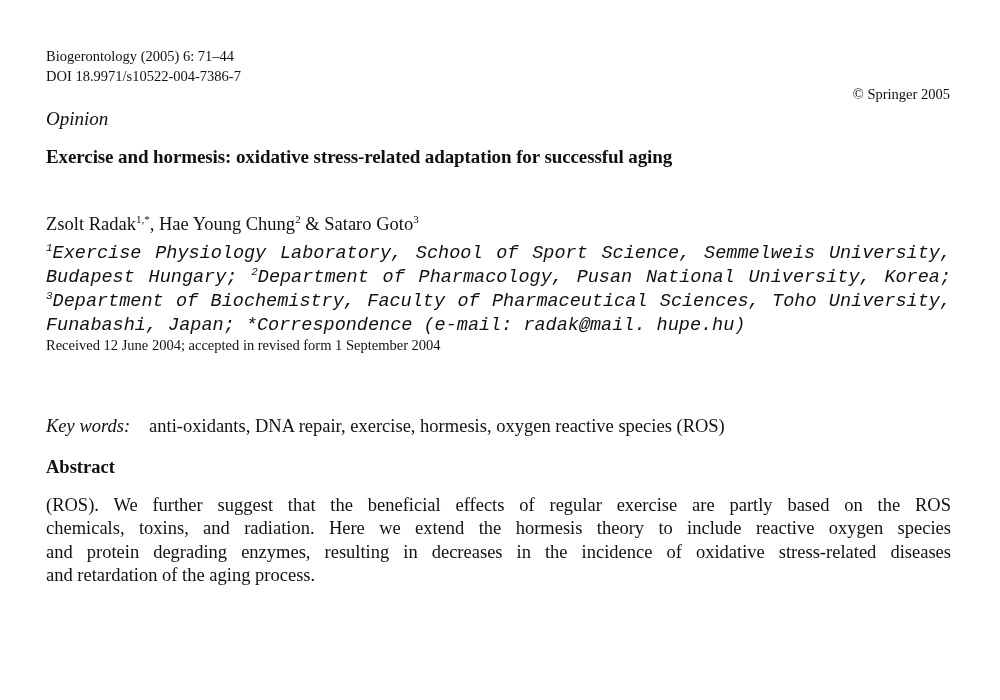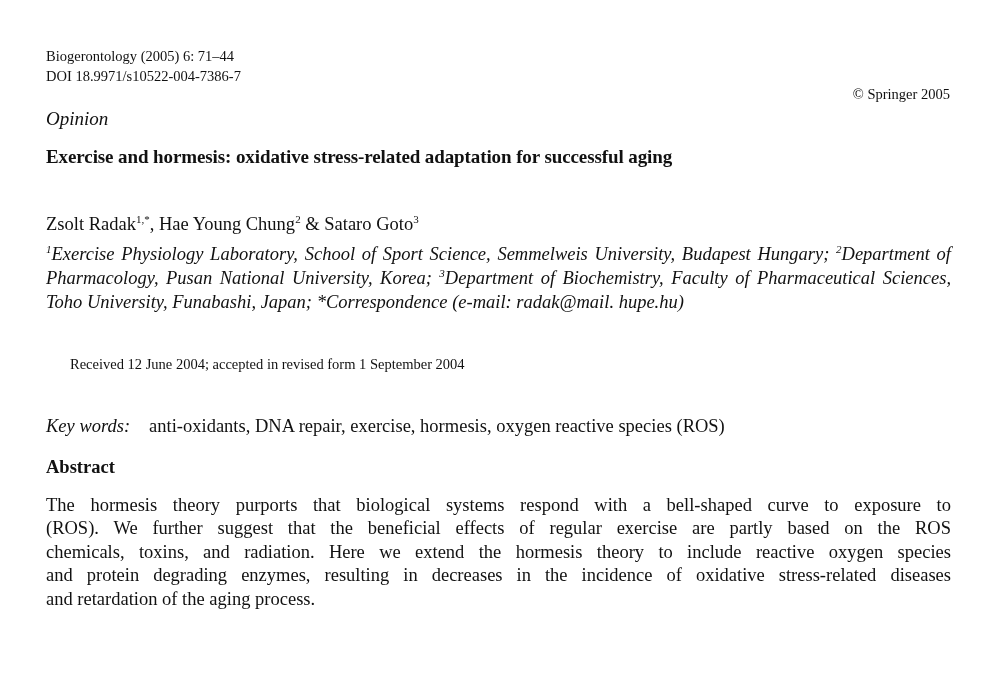--- a/index.html
+++ b/index.html
@@ -6,22 +6,22 @@
   body { width: 1000px; height: 700px; background: #ffffff; color: #111; font-family: "Liberation Serif", "DejaVu Serif", serif; position: relative; overflow: hidden; }
   .abs { position: absolute; }
   .small { font-size: 14.5px; line-height: 20px; }
   #journal { left: 46px; top: 46px; }
   #doi { left: 46px; top: 66px; }
   #copyright { right: 50px; top: 58px; margin-top: 26px; }
   #type { left: 46px; top: 108px; font-style: italic; font-size: 19px; }
   #title { left: 46px; top: 146px; font-weight: bold; font-size: 19px; white-space: nowrap; letter-spacing: -0.1px; }
   #authors { left: 46px; top: 214px; font-size: 18.5px; }
   sup { font-size: 11px; vertical-align: 7px; line-height: 0; }
-  #affil { left: 46px; top: 242px; width: 905px; font-style: italic; font-size: 18.5px; line-height: 24px; text-align: justify; }
-  #received { left: 46px; top: 354px; margin-left: 24px; }
+  #affil { left: 46px; top: 242px; width: 905px; font-style: italic; font-size: 18.5px; line-height: 24px; text-align: justify; font-family: Liberation Mono, monospace; }
+  #received { left: 46px; top: 335px; }
   #keywords { left: 46px; top: 416px; font-size: 18.5px; }
   #keywords .kl { font-style: italic; margin-right: 19px; }
   #abs-h { left: 46px; top: 457px; font-weight: bold; font-size: 18.5px; }
   #abs-body { left: 46px; top: 494px; width: 905px; font-size: 18.5px; line-height: 23.4px; }
   #abs-body .ln { display: block; text-align: justify; text-align-last: justify; white-space: nowrap; }
   #abs-body .ln.last { text-align-last: left; }
 </style>
 </head>
 <body>
 
@@ -42,18 +42,17 @@
 
 <div class="abs small" id="received">Received 12 June 2004; accepted in revised form 1 September 2004</div>
 
 <div class="abs" id="keywords">
   <span class="kl">Key words:</span><span>anti-oxidants, DNA repair, exercise, hormesis, oxygen reactive species (ROS)</span>
 </div>
 
 <div class="abs" id="abs-h">Abstract</div>
 
 <div class="abs" id="abs-body">
-  <span class="ln">The hormesis theory purports that biological systems respond with a bell-shaped curve to exposure to</span>
   <span class="ln">(ROS). We further suggest that the beneficial effects of regular exercise are partly based on the ROS</span>
   <span class="ln">chemicals, toxins, and radiation. Here we extend the hormesis theory to include reactive oxygen species</span>
   <span class="ln">and protein degrading enzymes, resulting in decreases in the incidence of oxidative stress-related diseases</span>
   <span class="ln last">and retardation of the aging process.</span>
 </div>
 
 </body></html>

